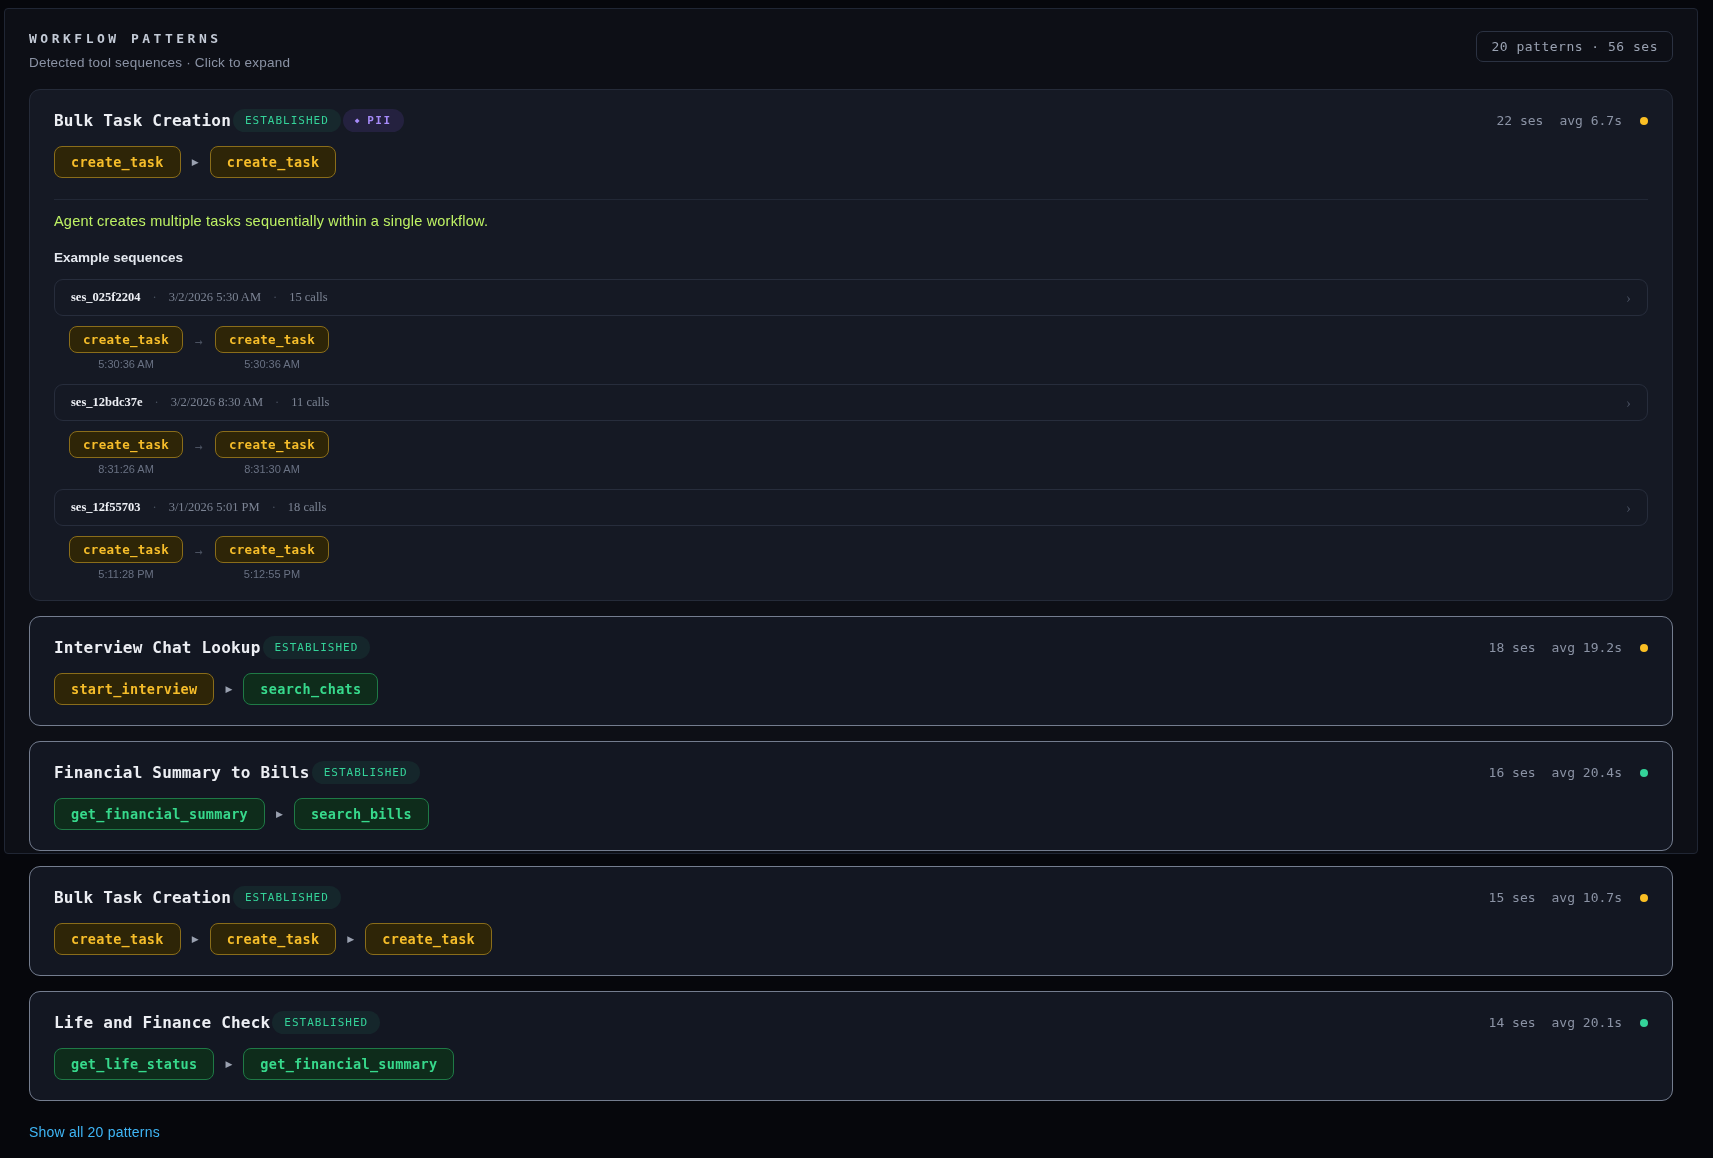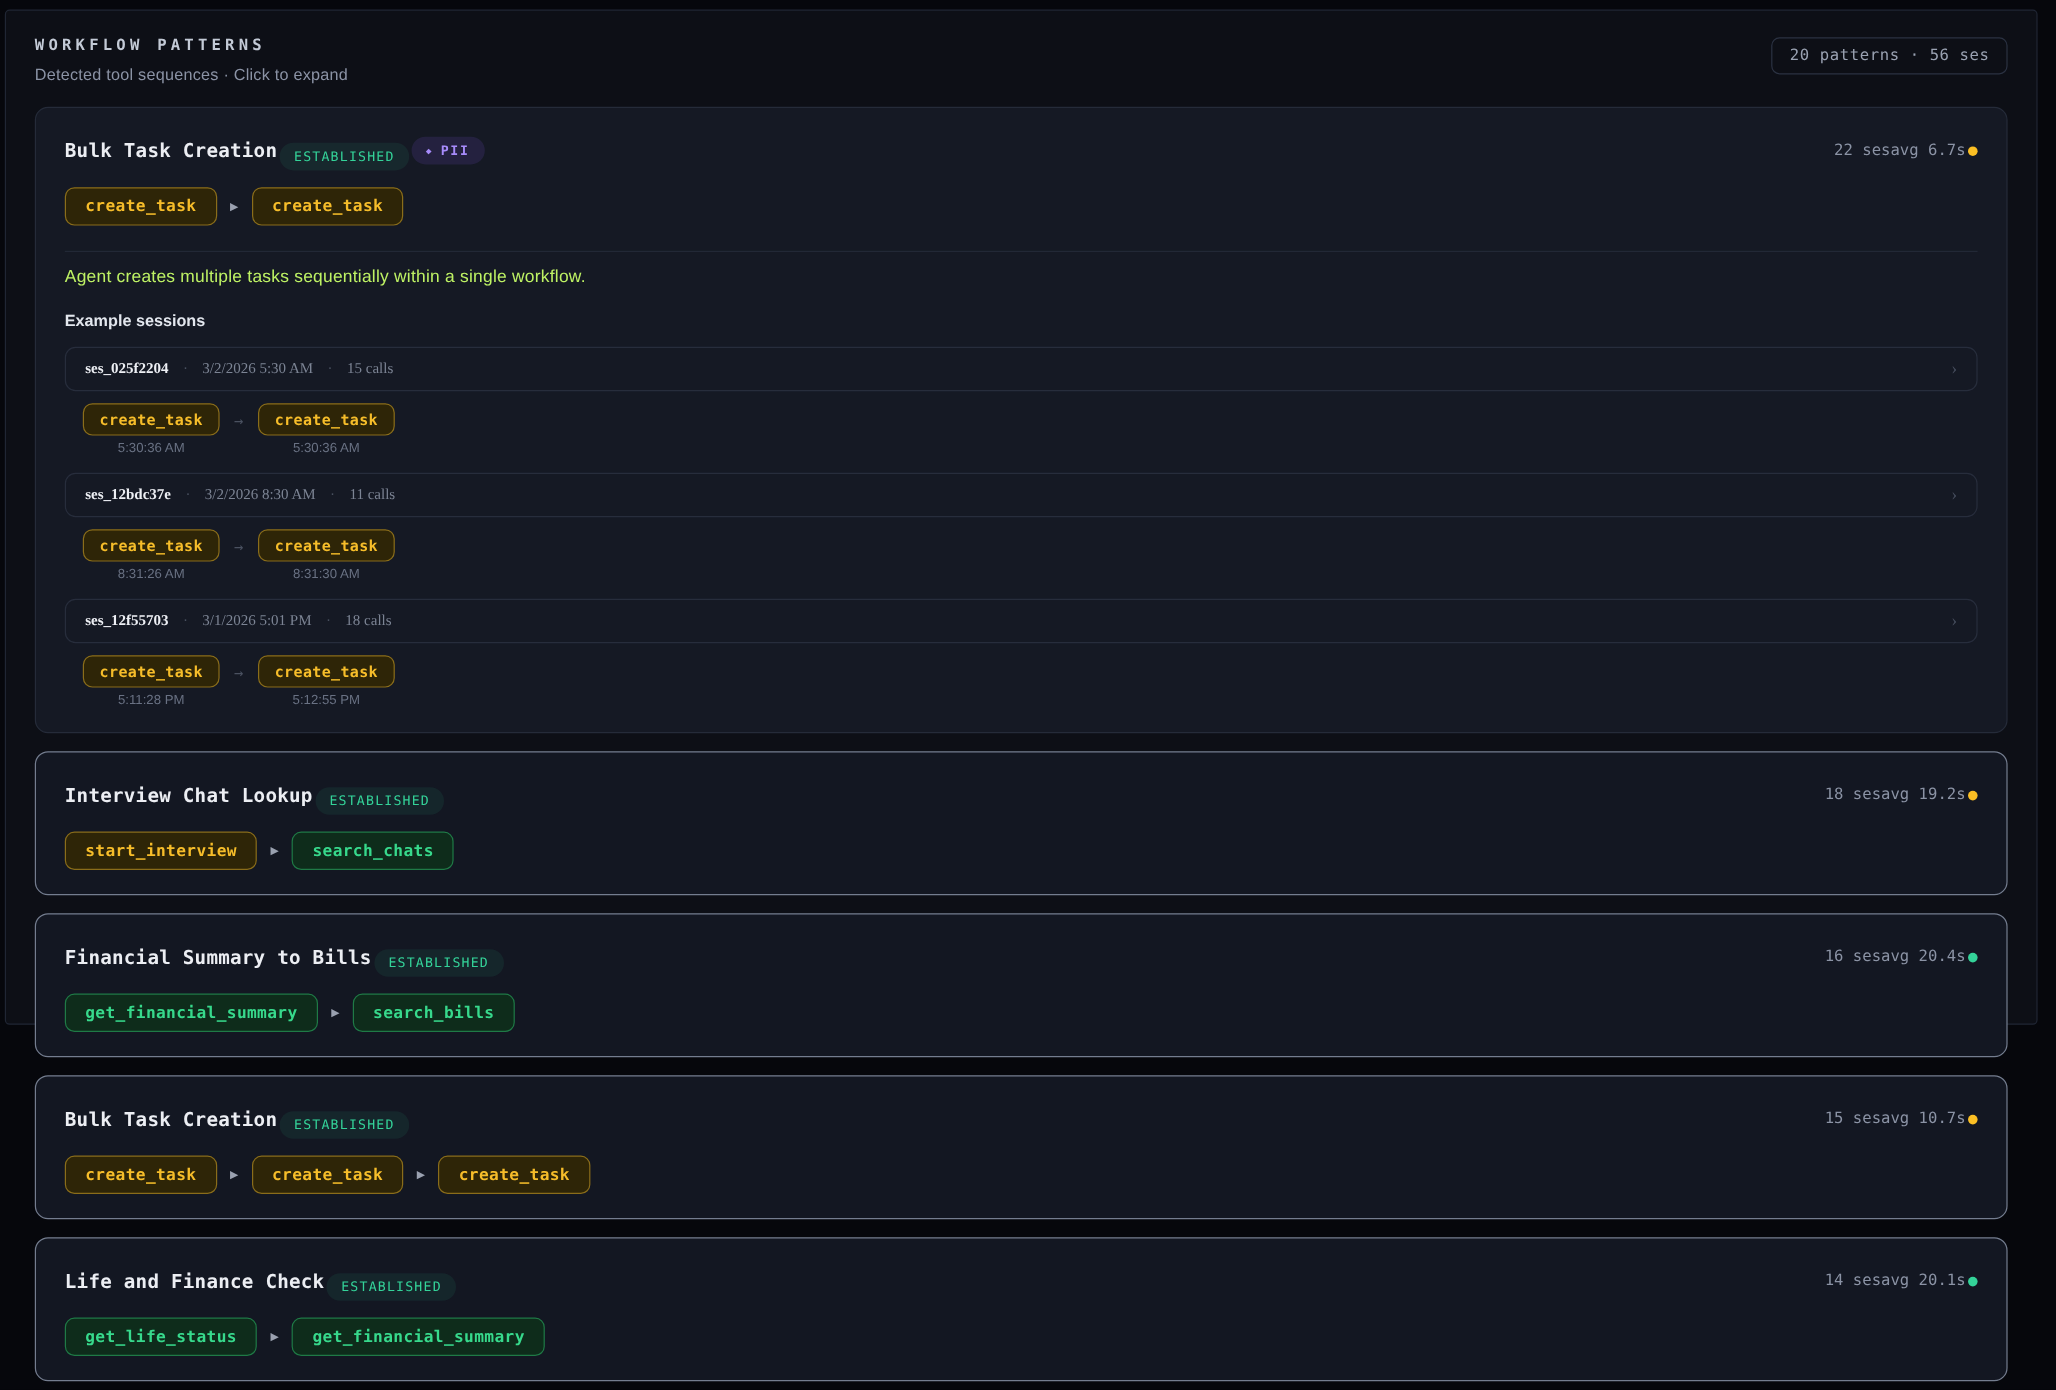--- a/index.html
+++ b/index.html
@@ -30,24 +30,24 @@
   .card-head{ display:flex; align-items:center; }
   .head-left{ display:flex; align-items:center; gap:2px; }
   .card-title{
     font-family:"DejaVu Sans Mono", monospace; font-weight:bold; font-size:16px;
     color:#eceef3; letter-spacing:0.2px;
   }
   .badge{
     font-family:"DejaVu Sans Mono", monospace; font-size:11px; letter-spacing:1px;
     border-radius:999px; padding:5px 12px; display:inline-flex; align-items:center; gap:6px;
   }
-  .badge.status{ color:#34d399; background:rgba(52,211,153,0.08);margin-top:10px; }
+  .badge.status{ color:#34d399; background:rgba(52,211,153,0.08); }
   .badge.pii{ color:#a78bfa; background:rgba(139,92,246,0.13); letter-spacing:1.5px; font-weight:bold; }
   .badge.pii .diamond{ font-size:8px; line-height:1; }
-  .head-right{ margin-left:auto; display:flex; align-items:center; 
+  .head-right{ margin-left:auto; display:flex; align-items:center; gap:16px;
     font-family:"DejaVu Sans Mono", monospace; font-size:13px; color:#8b93a5; }
   .dot{ width:8px; height:8px; border-radius:50%; margin-left:2px; }
   .dot.amber{ background:#fbbf24; } .dot.green{ background:#34d399; }
   
   .chips{ display:flex; align-items:center; gap:11px; margin-top:14px; }
   .chip{
     font-family:"DejaVu Sans Mono", monospace; font-size:13.5px; font-weight:bold;
     padding:7px 16px; border-radius:8px; display:inline-block; letter-spacing:0.3px;
   }
   .chip.amber{ color:#f6bd2a; background:#2e2507; border:1.5px solid #8a6d1a;text-align:center; }
@@ -106,21 +106,21 @@
       </div>
     </div>
     <div class="chips">
           <span class="chip amber">create_task</span>
           <span class="tri">▶</span>
           <span class="chip amber">create_task</span>
         </div>
   <div>
     <div class="divider"></div>
     <div class="description">Agent creates multiple tasks sequentially within a single workflow.</div>
-    <div class="examples-title">Example sessions</div>
+    <div class="examples-title">Example sequences</div>
     <div>
             <div>
     <div class="session-row">
       <span class="sid">ses_025f2204</span>
       <span class="msep">·</span>
       <span class="sdate">3/2/2026 5:30 AM</span>
       <span class="msep">·</span>
       <span class="scalls">15 calls</span>
       <span class="chev">›</span>
     </div>

